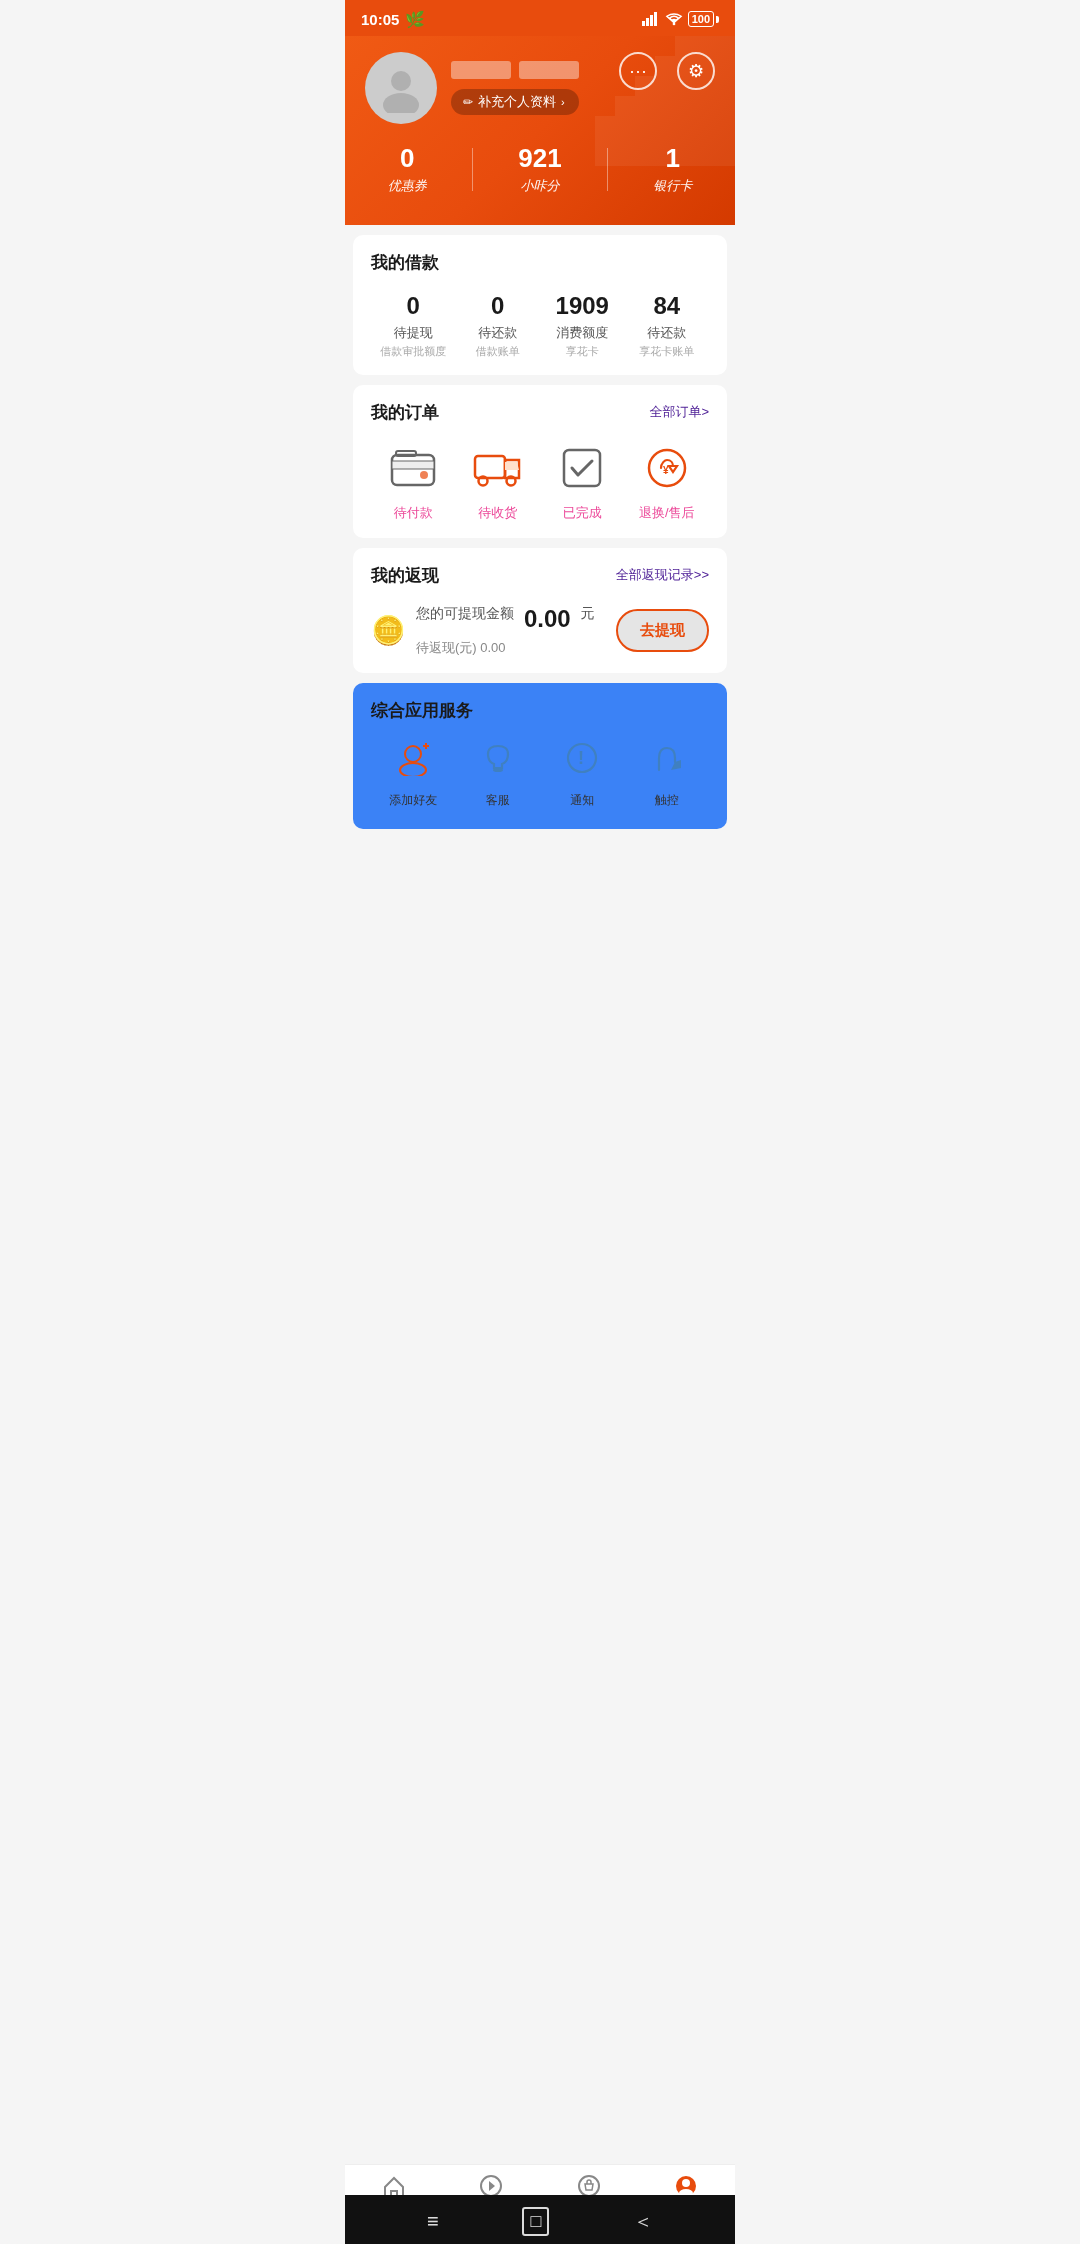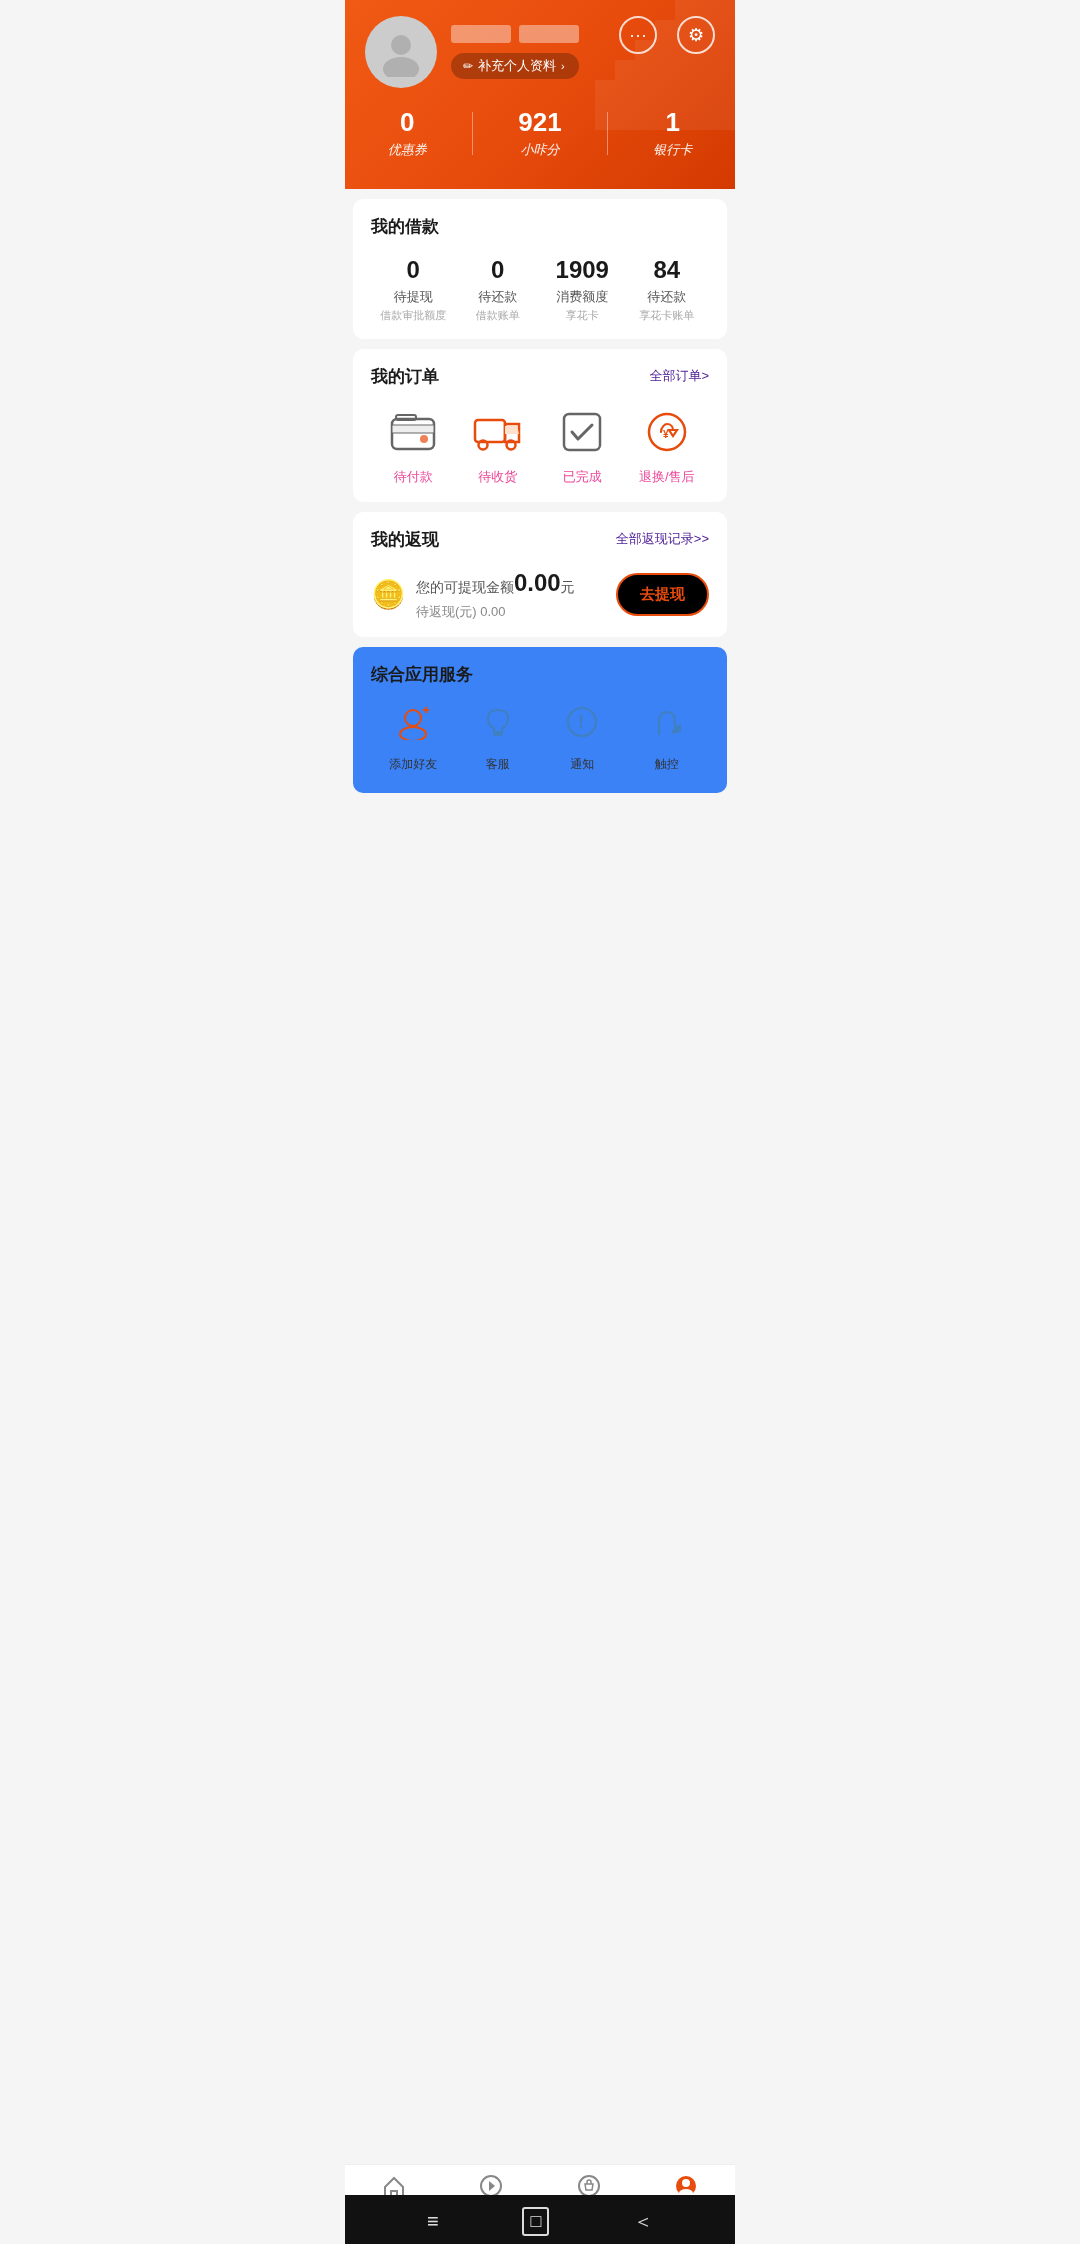--- a/index.html
+++ b/index.html
@@ -229,42 +229,42 @@
     .coin-icon {
       font-size: 28px;
     }
     .cashback-text-col {
       display: flex;
       flex-direction: column;
       gap: 6px;
     }
     .cashback-main-row {
       display: flex;
-      align-items: flex-end;
-      gap: 0;
+      align-items: flex-start;
+      gap: 10px;
     }
     .cashback-desc {
       font-size: 14px;
       color: #555;
     }
     .cashback-amount {
       font-size: 24px;
       font-weight: 700;
       color: #1a1a1a;
     }
     .cashback-unit {
       font-size: 14px;
       color: #555;
     }
     .cashback-pending {
       font-size: 13px;
       color: #888;
     }
     .withdraw-btn {
-      background: #000000;
+      background: #e5e5e5;
       border: 2px solid #e84c0d;
       border-radius: 22px;
       padding: 10px 22px;
       color: #e84c0d;
       font-size: 15px;
       font-weight: 600;
       cursor: pointer;
     }
 
     
@@ -346,20 +346,47 @@
       width: 140px;
       height: 130px;
       opacity: 0.2;
     }
   </style>
 </head>
 <body>
 
 <div class="page-wrapper">
 
+  <div class="status-bar">
+    <div style="display:flex; align-items:center; gap:6px;">
+      <span class="status-time">10:05</span>
+      <span style="font-size:16px;">🌿</span>
+    </div>
+    <div class="status-icons">
+
+      <svg width="18" height="14" viewBox="0 0 18 14">
+        <rect x="0" y="9" width="3" height="5" fill="white"></rect>
+        <rect x="4" y="6" width="3" height="8" fill="white"></rect>
+        <rect x="8" y="3" width="3" height="11" fill="white"></rect>
+        <rect x="12" y="0" width="3" height="14" fill="white"></rect>
+      </svg>
+
+      <svg width="18" height="14" viewBox="0 0 20 14">
+        <path d="M10 11 L13 8 Q10 5.5 7 8 Z" fill="white"></path>
+        <path d="M10 11 L15 6 Q10 2 5 6 Z" fill="none" stroke="white" stroke-width="1.5"></path>
+        <path d="M10 11 L18 4 Q10 -1 2 4 Z" fill="none" stroke="white" stroke-width="1.5"></path>
+        <circle cx="10" cy="12.5" r="1.5" fill="white"></circle>
+      </svg>
+
+      <div style="display:flex; align-items:center; gap:2px;">
+        <div style="border:1.5px solid white; border-radius:3px; padding:1px 3px; color:white; font-size:11px; font-weight:700;">100</div>
+        <div style="width:3px; height:7px; background:white; border-radius:0 2px 2px 0;"></div>
+      </div>
+    </div>
+  </div>
 
   <div class="profile-header">
 
     <svg class="header-bg-steps" viewBox="0 0 140 130">
       <rect x="80" y="0" width="60" height="20" fill="white" opacity="0.3"></rect>
       <rect x="60" y="20" width="80" height="20" fill="white" opacity="0.3"></rect>
       <rect x="40" y="40" width="100" height="20" fill="white" opacity="0.3"></rect>
       <rect x="20" y="60" width="120" height="20" fill="white" opacity="0.3"></rect>
       <rect x="0" y="80" width="140" height="20" fill="white" opacity="0.3"></rect>
       <rect x="0" y="100" width="140" height="30" fill="white" opacity="0.3"></rect>

